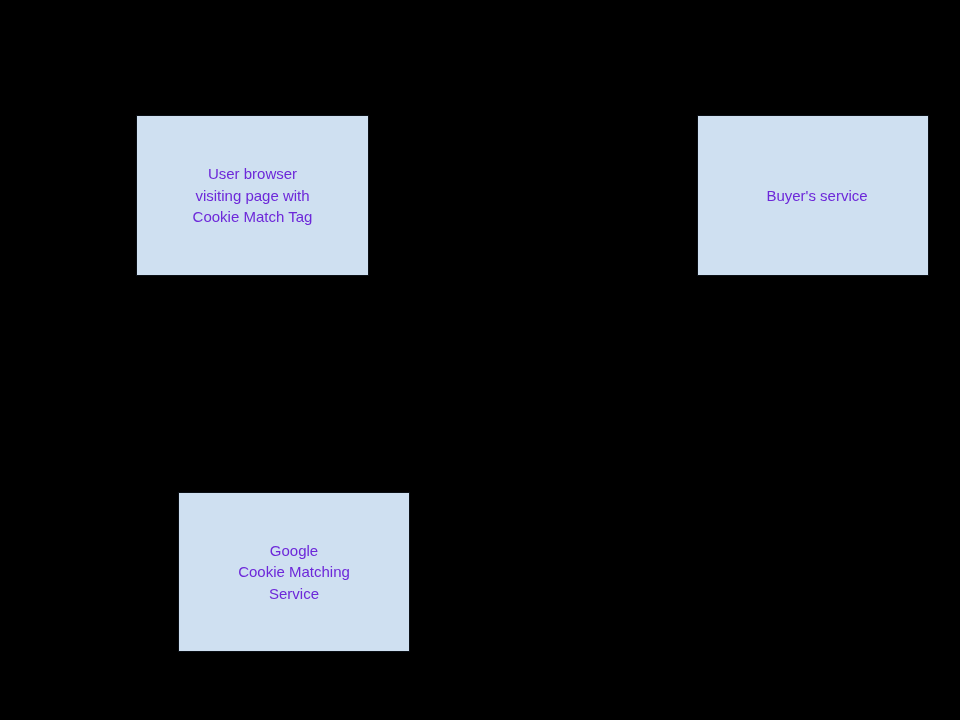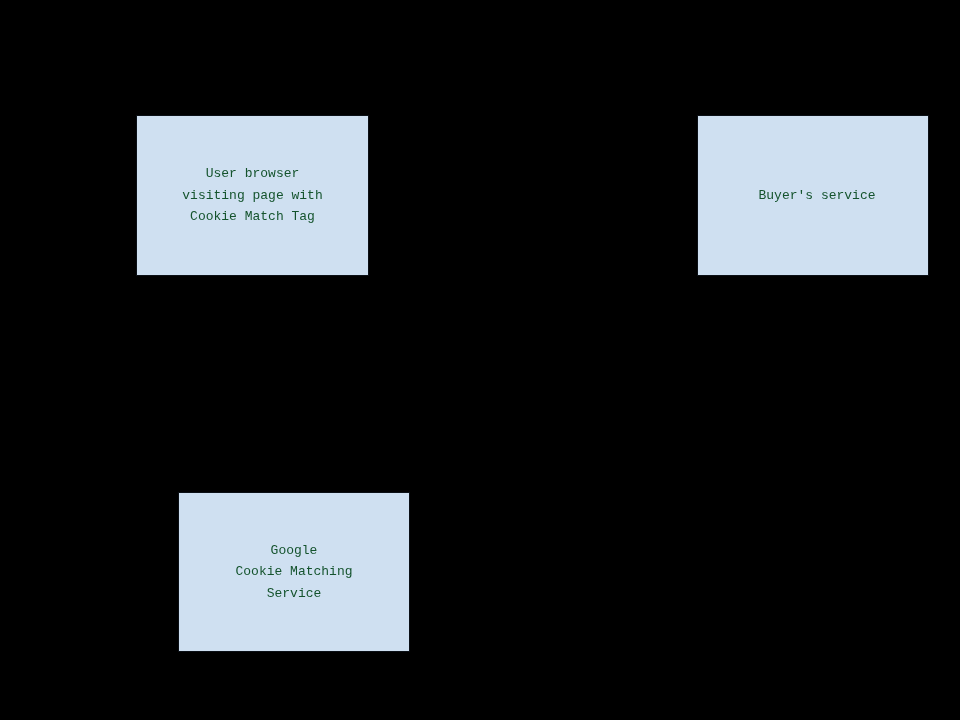--- a/index.html
+++ b/index.html
@@ -24,24 +24,24 @@
     position: absolute;
     box-sizing: border-box;
     background: #cfe0f1;
     border: 1px solid #0b1016;
     display: flex;
     align-items: center;
     justify-content: center;
     text-align: center;
   }
   .node-label {
-    font-family: Liberation Mono, monospace;
-    font-size: 13px;
+    font-family: Liberation Sans, sans-serif;
+    font-size: 15px;
     line-height: 21.5px;
-    color: #14532d;
+    color: #6d28d9;
     white-space: pre-line;
     padding: 0 6px;
   }
   
   #node-user-browser {
     left: 136px;
     top: 115px;
     width: 233px;
     height: 161px;
   }

